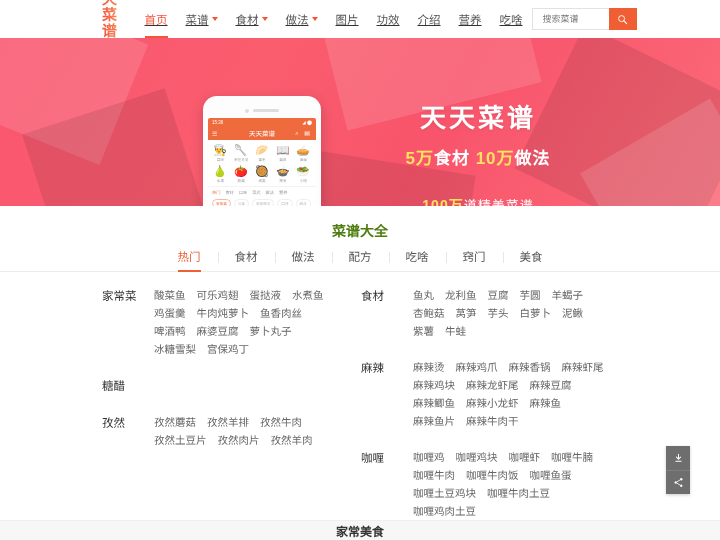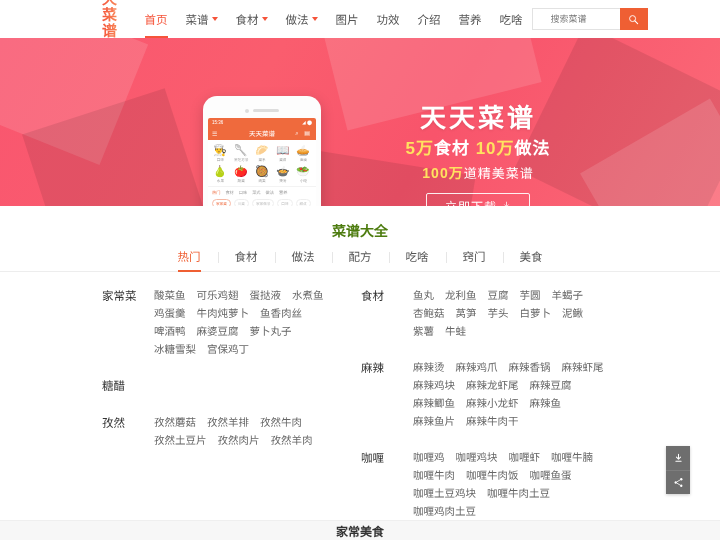--- a/index.html
+++ b/index.html
@@ -24,21 +24,21 @@
   .logo { display:flex; flex-direction:column; justify-content:center; margin-right:18px; }
   .logo-main {
     font-size:15px; font-weight:bold; letter-spacing:.5px;
     background:linear-gradient(90deg,#f5543a 0%,#f88a5a 100%);
     -webkit-background-clip:text; background-clip:text;
     -webkit-text-fill-color:transparent; color:#f5543a;
     line-height:16px;
   }
   .logo-sub { font-size:6px; color:#f08a6a; line-height:8px; letter-spacing:.4px; }
 
-  .nav { display:flex; align-items:flex-end; height:38px; }
+  .nav { display:flex; align-items:flex-end; height:38px;text-decoration:underline; }
   .nav-item {
     position:relative;
     display:flex; align-items:center;
     height:38px;
     padding:0 9px;
     font-size:11.5px;
     color:#555;
     cursor:pointer;
     white-space:nowrap;
   }
@@ -50,22 +50,22 @@
   .caret {
     display:inline-block; width:0; height:0; margin-left:3px;
     border-left:3px solid transparent; border-right:3px solid transparent;
     border-top:4px solid #f5543a;
   }
 
   .search-wrap {
     margin-left:auto; display:flex; align-items:center; height:24px;
   }
   .search-input {
-    width:88px; height:22px; border:1px solid #e2e2e2; border-right:none;
-    font-size:9px; color:#aaa; padding:0 18px; outline:none;
+    width:77px; height:22px; border:1px solid #e2e2e2; border-right:none;
+    font-size:9px; color:#aaa; padding:0 10px; outline:none;
     background:#fff; font-family:inherit;
   }
   .search-btn {
     width:28px; height:22px; background:#ef5f33; border:none;
     display:flex; align-items:center; justify-content:center; cursor:pointer;
   }
   .search-btn svg { width:11px; height:11px; }
 
   
   .hero {
@@ -123,24 +123,24 @@
   .ph-chips i:first-child { color:#ef6a3d; border-color:#f6b9a5; }
 
   .hero-copy {
     position:absolute; left:368px; top:64px; width:220px; text-align:center; color:#fff;
   }
   .hero-title {
     font-size:26px; font-weight:bold; letter-spacing:3px; line-height:32px;
     text-shadow:0 1px 3px rgba(0,0,0,.1);
   }
   .hero-sub {
-    font-size:17px; font-weight:bold; line-height:26px; margin-top:2px; letter-spacing:1px;
+    font-size:17px; font-weight:bold; line-height:26px; margin-top:12px; letter-spacing:1px;
   }
   .hero-sub .y { color:#ffe25f; }
-  .hero-sub2 { font-size:13px; line-height:21px; letter-spacing:1px; margin-top:1px; }
+  .hero-sub2 { font-size:13px; line-height:30px; letter-spacing:1px; margin-top:18px; }
   .hero-sub2 .y { color:#ffe25f; font-weight:bold; font-size:14px; }
   .hero-btn {
     display:inline-flex; align-items:center; justify-content:center; gap:5px;
     margin-top:9px; width:104px; height:25px;
     border:1px solid rgba(255,255,255,.9); border-radius:2px;
     color:#fff; font-size:12px; letter-spacing:1px; cursor:pointer;
     background:transparent;
   }
   .hero-btn svg { width:9px; height:9px; }
 

